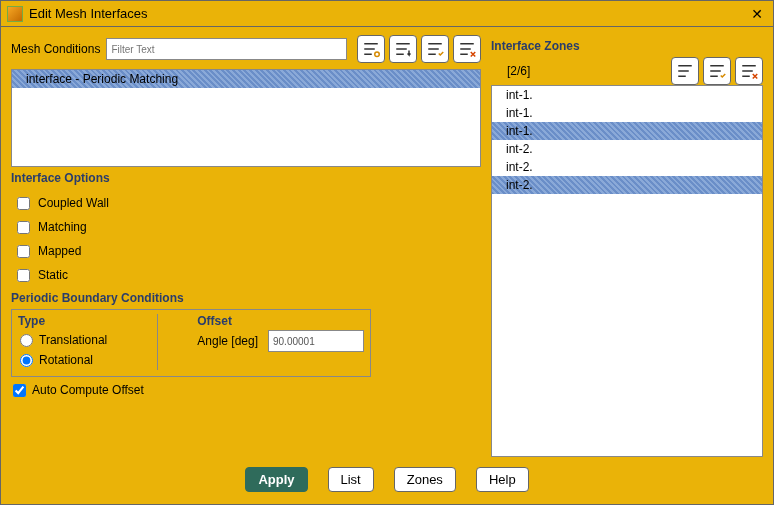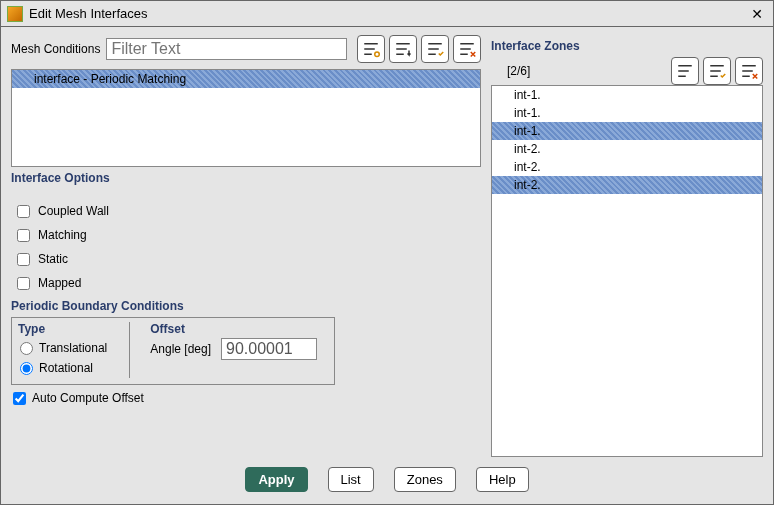--- a/index.html
+++ b/index.html
@@ -1,40 +1,40 @@
 <!DOCTYPE html>
 <html><head>
 <meta charset="utf-8">
 <style>
   * { box-sizing: border-box; font-family: Arial, Helvetica, sans-serif; }
   body { margin: 0; background: #fff; }
-  .window { width: 774px; height: 505px; border: 1px solid #666; position: relative; background: #e5e5e5; }
+  .window { width: 774px; height: 505px; border: 1px solid #666; position: relative; background: #eab308; }
   .titlebar { height: 26px; border-bottom: 1px solid #666; display: flex; align-items: center; padding: 0 6px; font-size: 13px; }
   .title-icon { width: 16px; height: 16px; background: linear-gradient(135deg,#f5a623,#c46a00); border:1px solid #7a4; margin-right: 6px; }
   .title-text { flex: 1; }
   .close-x { width: 20px; text-align: center; cursor: pointer; font-size: 14px; }
   .body { display: flex; padding: 8px 10px 0 10px; height: 430px; }
   .left { width: 470px; display: flex; flex-direction: column; }
   .right { flex: 1; margin-left: 10px; display: flex; flex-direction: column; }
   .row { display: flex; align-items: center; margin-bottom: 6px; }
   .label { font-size: 12px; color: #000; margin-right: 6px; white-space: nowrap; }
   .section-label { font-size: 12px; font-weight: bold; color: #2a3d6b; margin: 4px 0; }
-  input[type=text].field { height: 22px; border: 1px solid #888; padding: 0 4px; font-size: 16px; color:#555; }
+  input[type=text].field { height: 22px; border: 1px solid #888; padding: 0 4px; font-size: 10px; color:#555; }
   .toolbar { display: flex; gap: 4px; }
   .tbtn { width: 28px; height: 28px; border: 1px solid #666; border-radius: 4px; background: #fff; display: flex; align-items: center; justify-content: center; cursor: pointer; }
   .tbtn svg { width: 18px; height: 18px; }
   .listbox { border: 1px solid #888; background: #fff; font-size: 12px; overflow: auto; }
   .left-list { height: 98px; }
   .right-list { flex: 1; }
-  .listitem { padding: 2px 22px; cursor: pointer; color: #000; }
+  .listitem { padding: 2px 14px; cursor: pointer; color: #000; }
   .listitem.sel { background: repeating-linear-gradient(45deg,#6a8ec8,#6a8ec8 2px,#8aa9d8 2px,#8aa9d8 4px); color: #000; }
-  .checks { margin-top: 10px; }
+  .checks { margin-top: 2px; }
   .check-row { display: flex; align-items: center; height: 24px; font-size: 12px; }
   .check-row input { margin: 0 8px 0 6px; }
-  .subcols { display:flex; gap: 20px; border: 1px solid #888; padding: 4px 17px 6px 6px; width: 324px;}
+  .subcols { display:flex; gap: 20px; border: 1px solid #888; padding: 4px 6px 6px 6px; width: 360px; justify-content: space-between;}
   .subcol { display:flex; flex-direction: column; }
   .subhead { font-size: 12px; font-weight: bold; color:#2a3d6b; margin-bottom:2px;}
   .radio-row { display:flex; align-items:center; font-size:12px; height:20px;}
   .radio-row input{ margin:0 6px 0 2px;}
   .offset-row { display:flex; align-items:center; gap:4px;}
   .offset-box { width: 96px; }
   .dotted-border { border:1px dotted #888; }
   .auto-row { display:flex; align-items:center; margin-top:6px; font-size:12px;}
   .auto-row input{ margin:0 6px 0 2px;}
   .buttons { display:flex; justify-content:center; gap:20px; padding:10px 0 0 0; }
@@ -97,25 +97,25 @@
           <label class="check-row">
             <input type="checkbox" style="">
             <span>Coupled Wall</span>
           </label>
           <label class="check-row">
             <input type="checkbox" style="">
             <span>Matching</span>
           </label>
           <label class="check-row">
             <input type="checkbox" style="">
-            <span>Static</span>
+            <span>Mapped</span>
           </label>
           <label class="check-row">
             <input type="checkbox" style="">
-            <span>Mapped</span>
+            <span>Static</span>
           </label>
         </div>
 
       <div class="section-label">Periodic Boundary Conditions</div>
       <div class="subcols">
         <div class="subcol" style="width:140px; border-right:1px solid #888; padding-right:10px;">
           <div class="subhead">Type</div>
           <label class="radio-row">
               <input type="radio" name="pt" id="r-tr" style="">
               <span>Translational</span>

